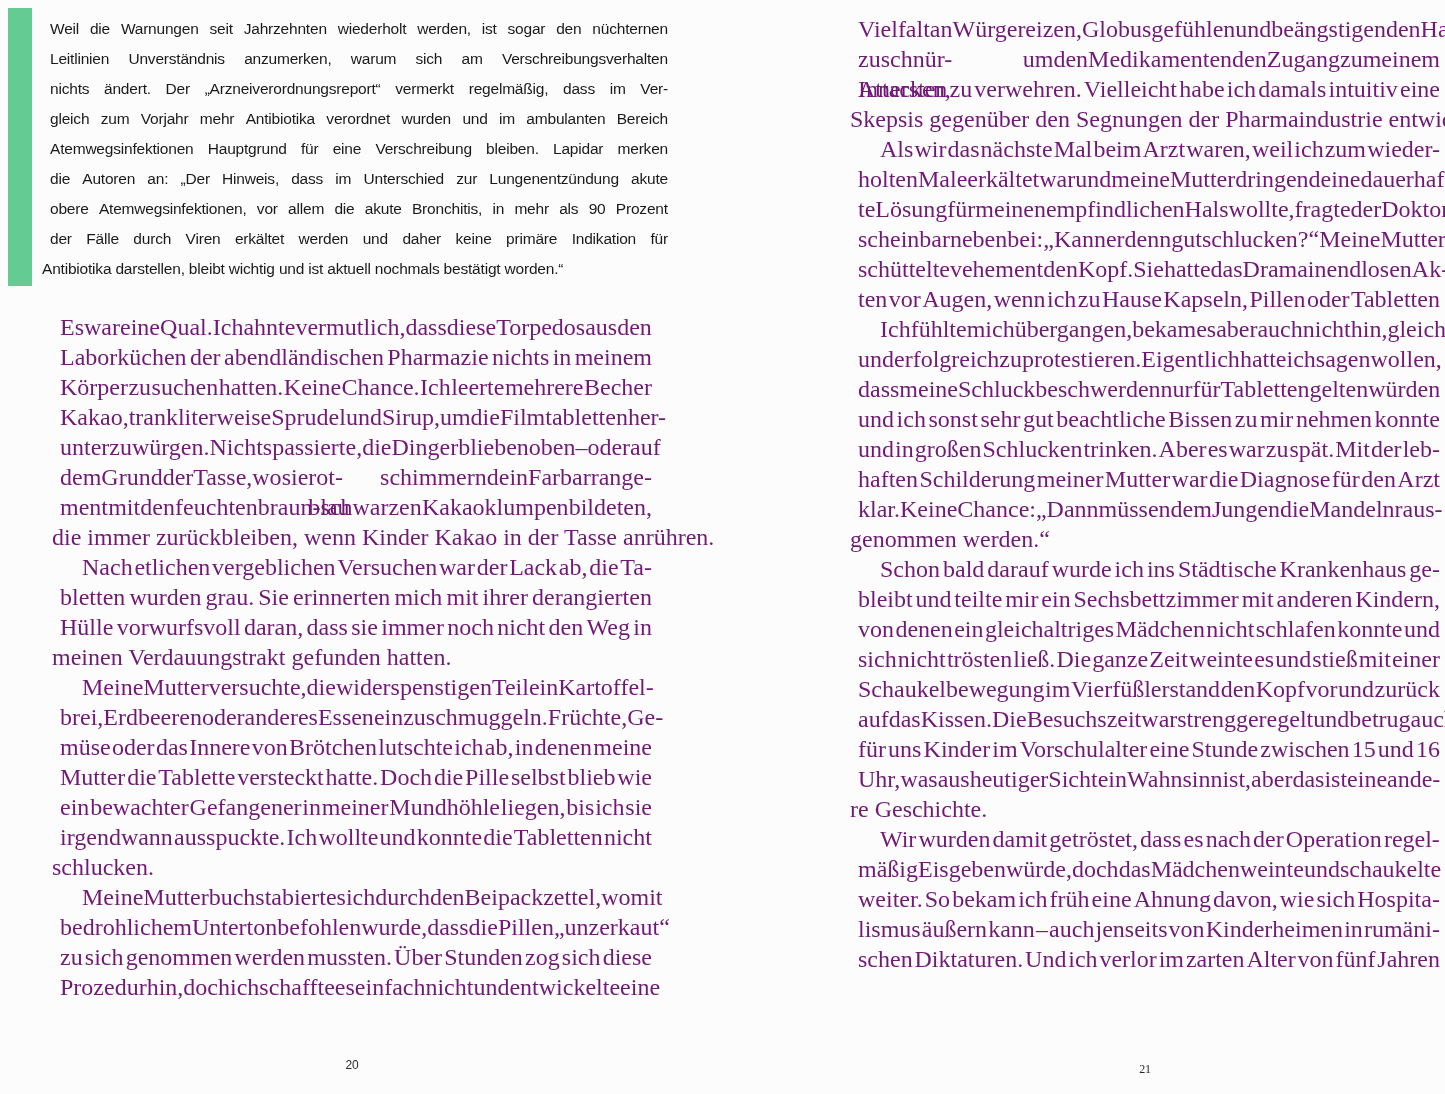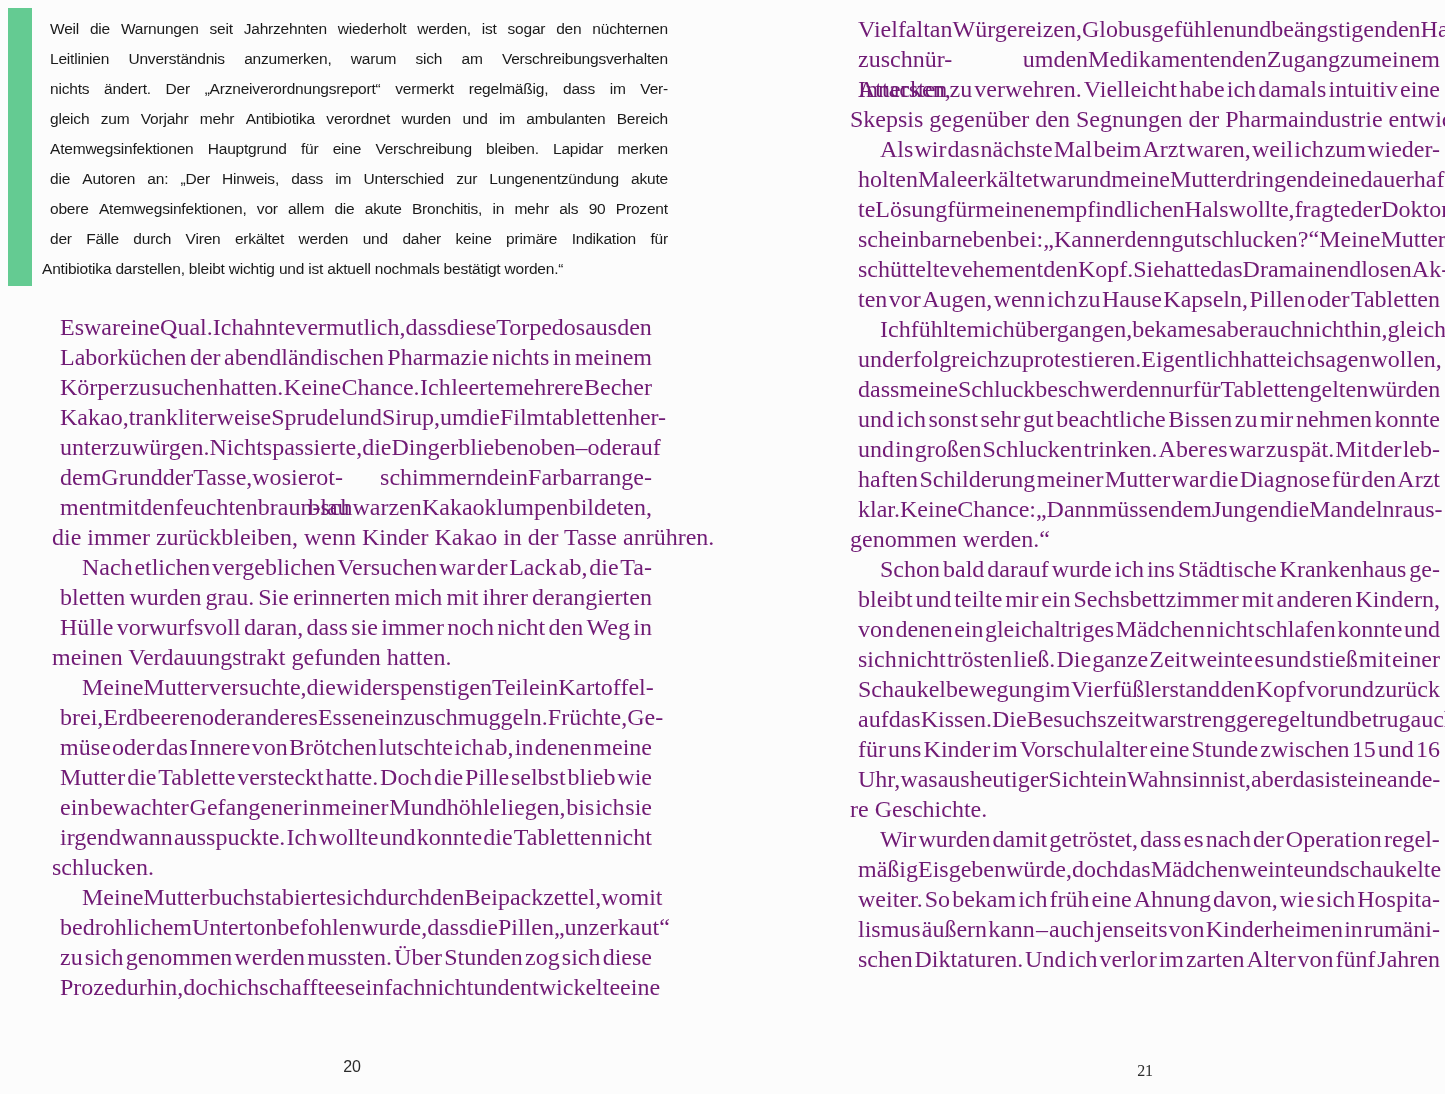--- a/index.html
+++ b/index.html
@@ -61,21 +61,21 @@
     justify-content: space-between;
     white-space: normal;
     margin-left: 8px;
   }
   .line.indent {
     padding-left: 22px;
   }
   .pagenum {
     position: absolute;
     font-family: "Liberation Sans", sans-serif;
-    font-size: 16px;
+    font-size: 12px;
     letter-spacing: -0.2px;
     color: #2b2b2b;
     text-align: center;
   }
   .pagenum.pn-left  { left: 52px;  width: 600px; top: 1058px; }
   .pagenum.pn-right { left: 850px; width: 590px; top: 1062px; font-family: Liberation Serif, serif; }
 </style>
 </head>
 <body>
 

